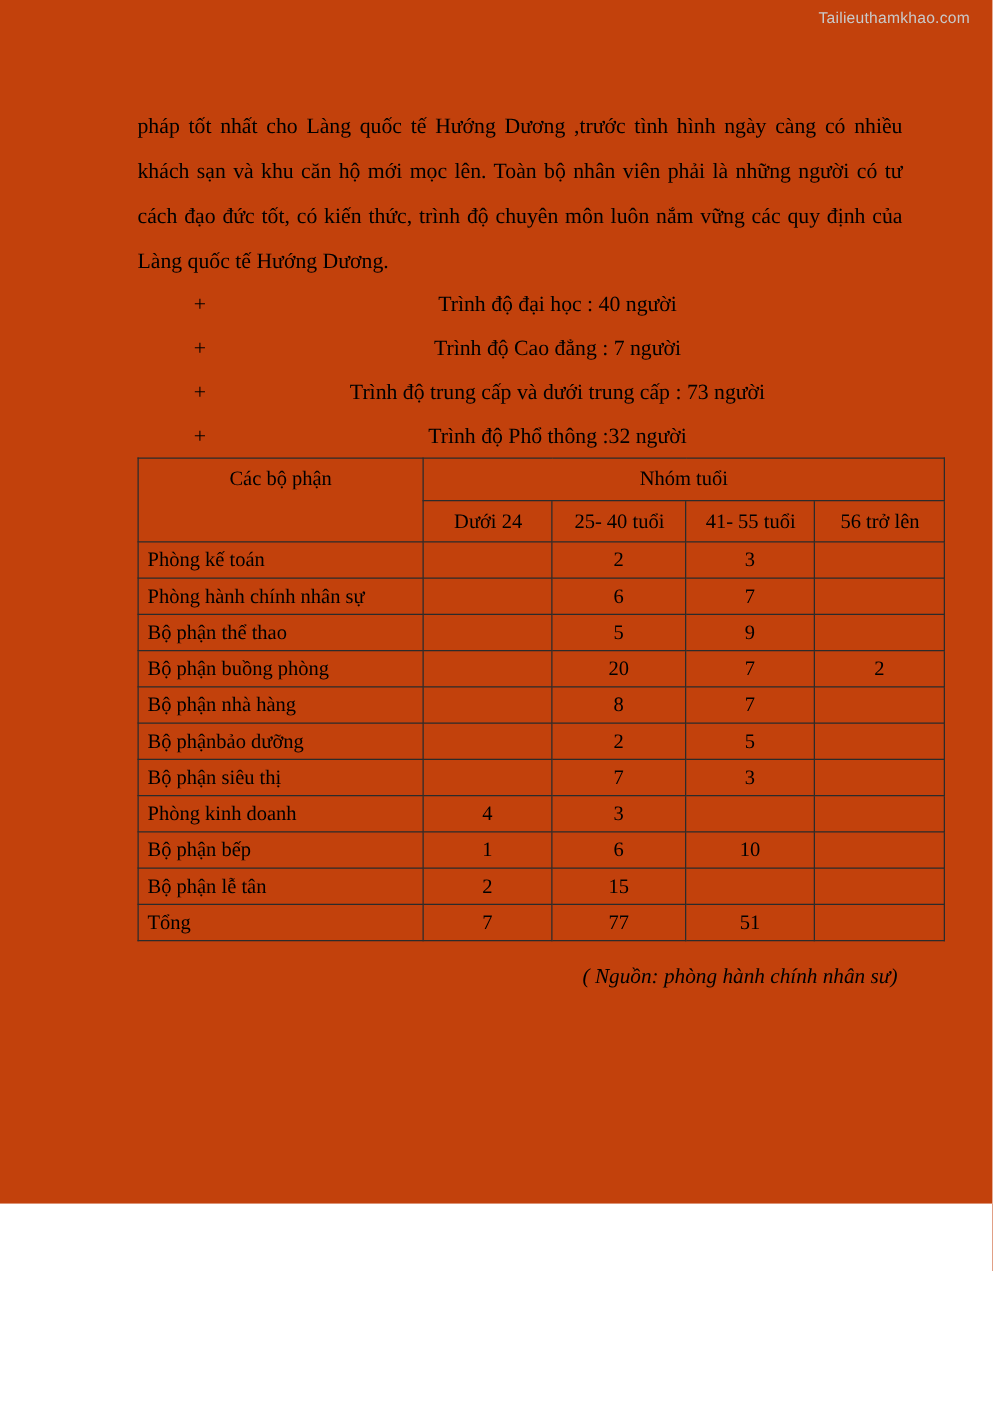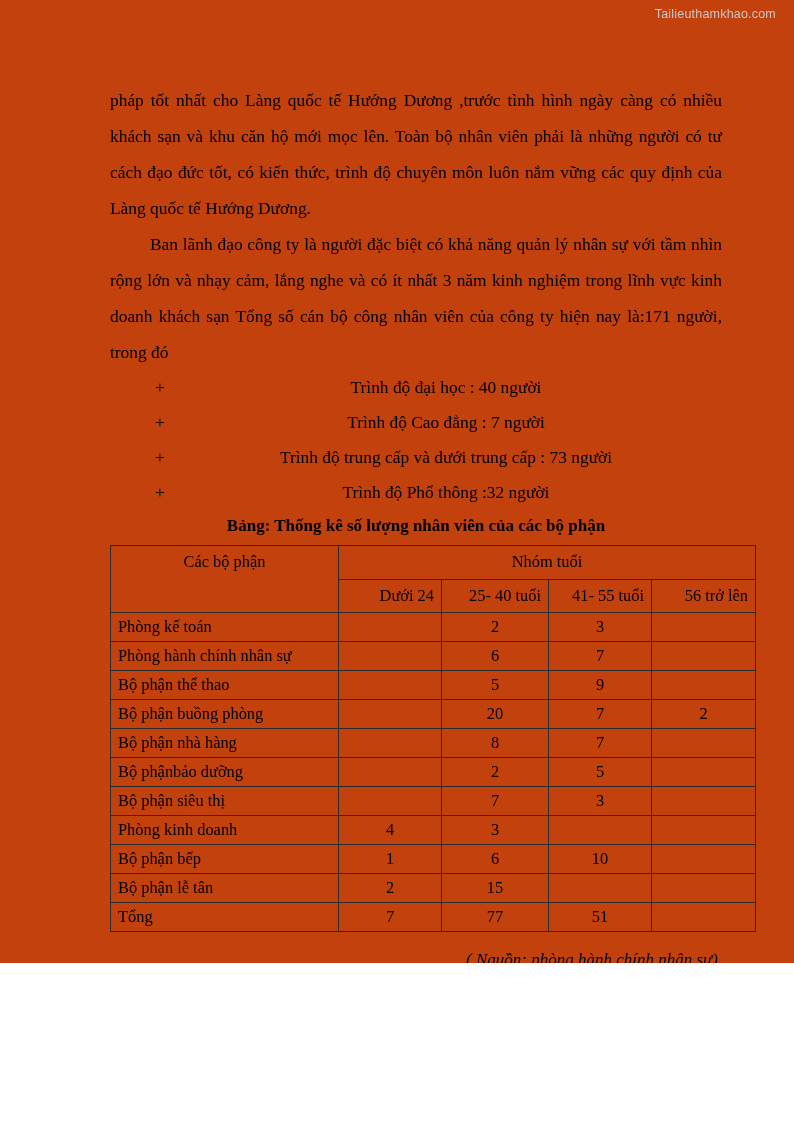--- a/index.html
+++ b/index.html
@@ -114,21 +114,21 @@
   table.stats th.h-dept {
     text-align: center;
     height: 58px;
     vertical-align: top;
     padding-top: 5px;
   }
   table.stats th.h-group {
     text-align: center;
   }
   table.stats th.h-sub {
-    text-align: right;
+    text-align: center;
     padding-left: 8px;
   }
   table.stats td.dept {
     text-align: left;
   }
   table.stats td.num {
     text-align: center;
   }
 
   
@@ -161,21 +161,20 @@
 <body>
 
 <div class="page">
 
   <div class="watermark">Tailieuthamkhao.com</div>
 
   <div class="content">
 
     <p class="para nostretch">pháp tốt nhất cho Làng quốc tế Hướng Dương ,trước tình hình ngày càng có nhiều khách sạn và khu căn hộ mới mọc lên. Toàn bộ nhân viên phải là những người có tư cách đạo đức tốt, có kiến thức, trình độ chuyên môn  luôn nắm vững các quy định của Làng quốc tế Hướng Dương.</p>
 
-    <p class="para indent nostretch">Ban lãnh đạo công ty là người đặc biệt có khả năng quản lý nhân sự với tầm nhìn rộng lớn và nhạy cảm, lắng nghe và có ít nhất 3 năm kinh nghiệm trong lĩnh vực kinh doanh khách sạn Tổng số cán bộ công nhân viên của công ty hiện nay là:171 người, trong đó</p>
 
     <ul class="bullets">
       <li>
         <span class="mark">+</span>
         <span class="txt">Trình độ đại học : 40 người</span>
       </li>
       <li>
         <span class="mark">+</span>
         <span class="txt">Trình độ Cao đẳng : 7 người</span>
       </li>
@@ -183,21 +182,20 @@
         <span class="mark">+</span>
         <span class="txt">Trình độ trung cấp và dưới trung cấp : 73 người</span>
       </li>
       <li>
         <span class="mark">+</span>
         <span class="txt">Trình độ Phổ thông :32  người</span>
       </li>
     </ul>
 
 
-    <div class="table-caption">Bảng: Thống kê số lượng nhân viên của các bộ phận</div>
 
     <table class="stats">
       <colgroup>
         <col class="c0">
           <col class="c1">
           <col class="c2">
           <col class="c3">
           <col class="c4">
       </colgroup>
       <thead>

